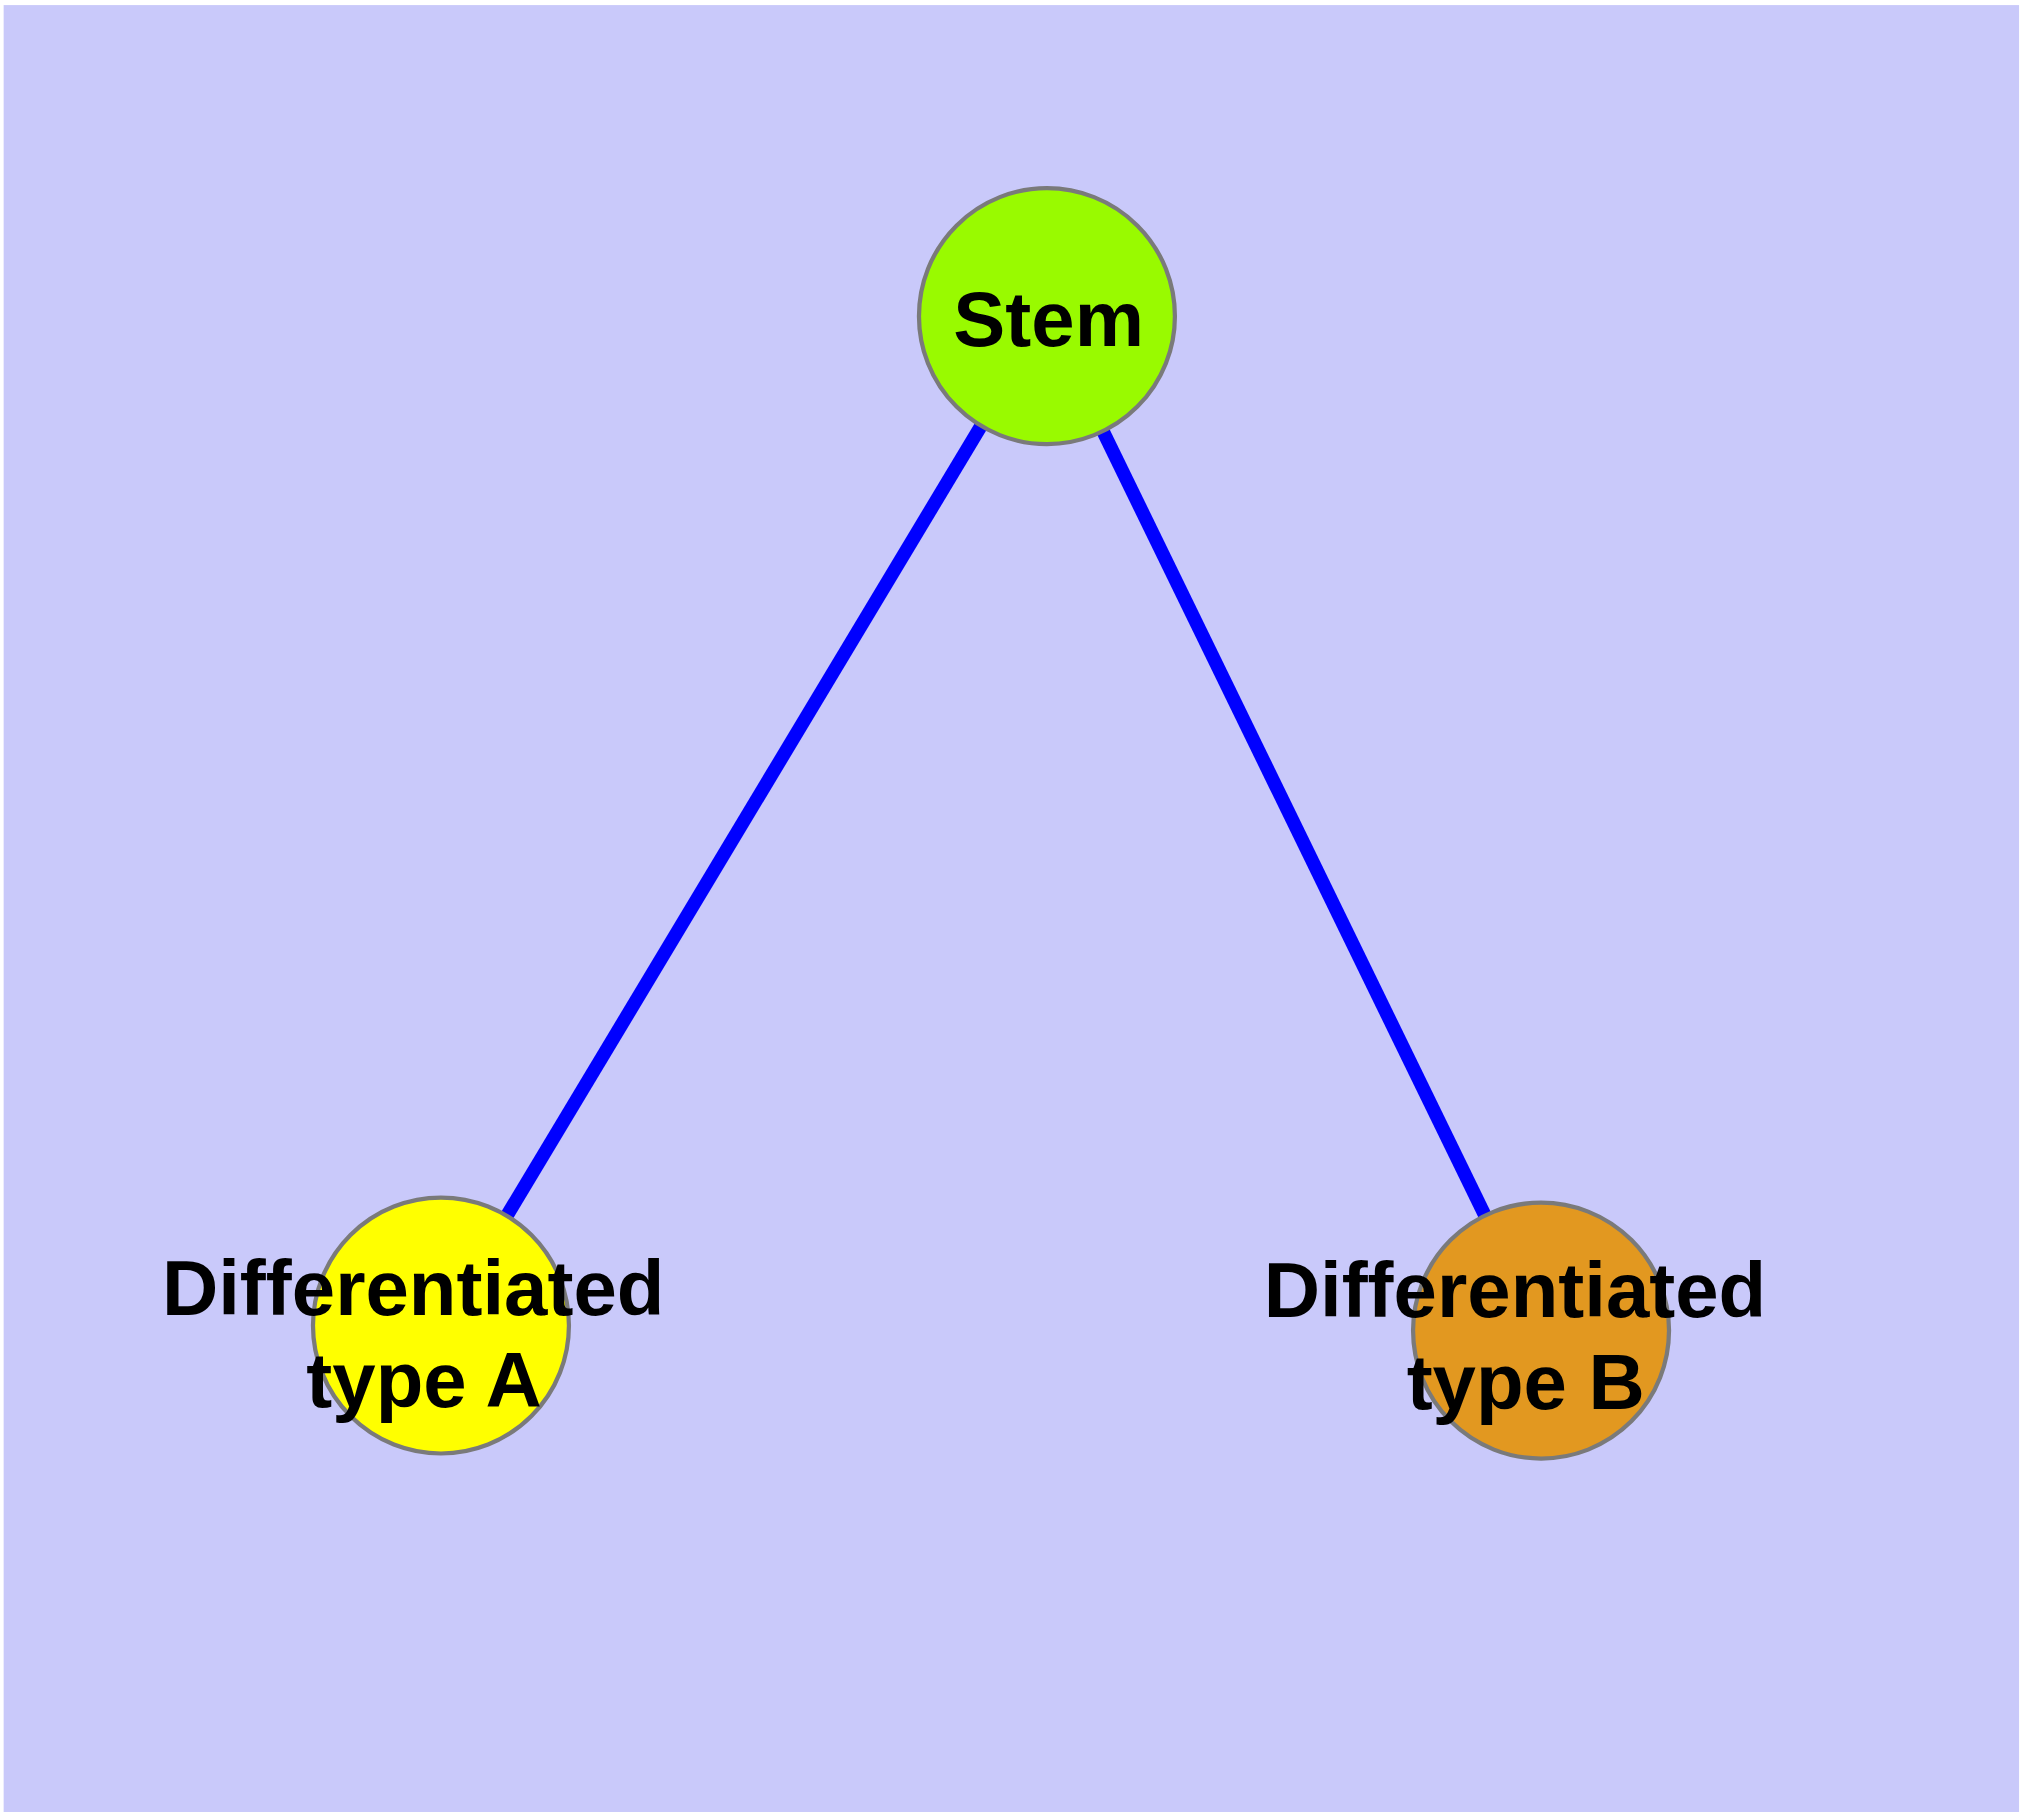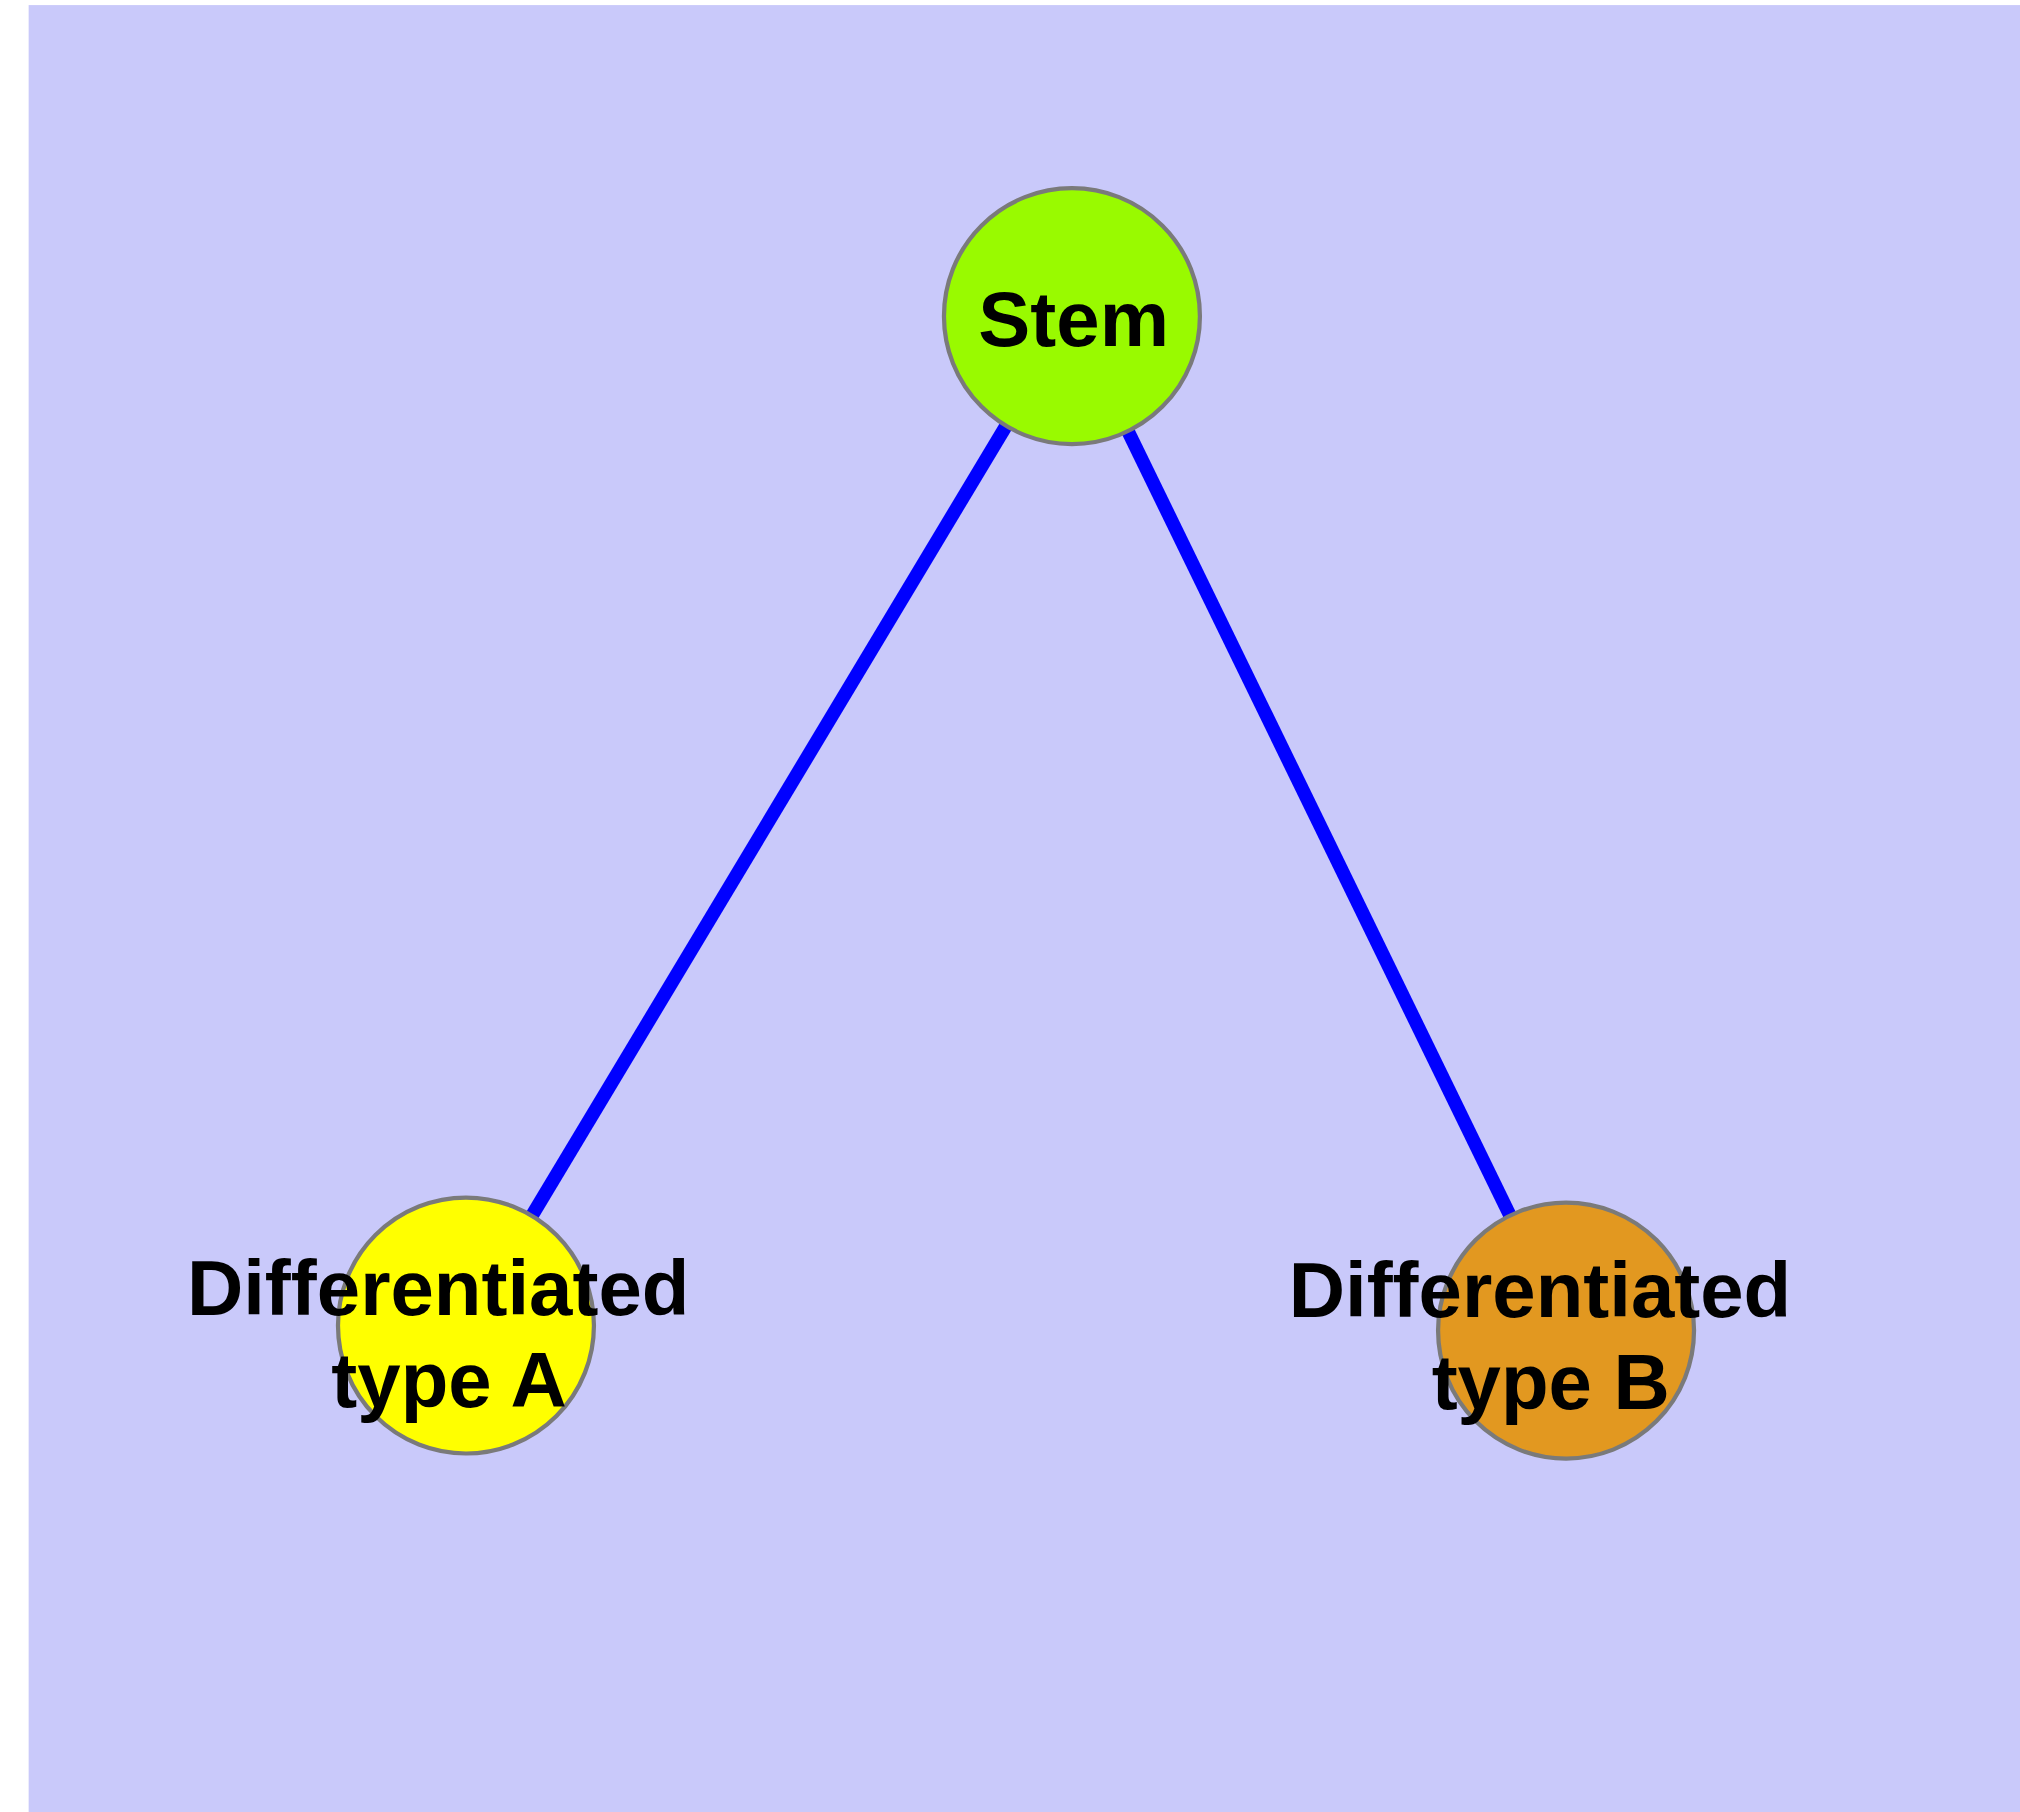--- a/index.html
+++ b/index.html
@@ -8,21 +8,20 @@
     background: #ffffff;
     width: 2021px;
     height: 1812px;
     overflow: hidden;
   }
   .diagram-wrap {
     position: relative;
     width: 1755px;
     height: 1812px;
     font-family: "Liberation Sans", sans-serif;
-    margin-left: 25px;
   }
   svg {
     display: block;
   }
   .node-label {
     font-family: "Liberation Sans", sans-serif;
     font-weight: bold;
     font-size: 92px;
     fill: #000000;
   }

